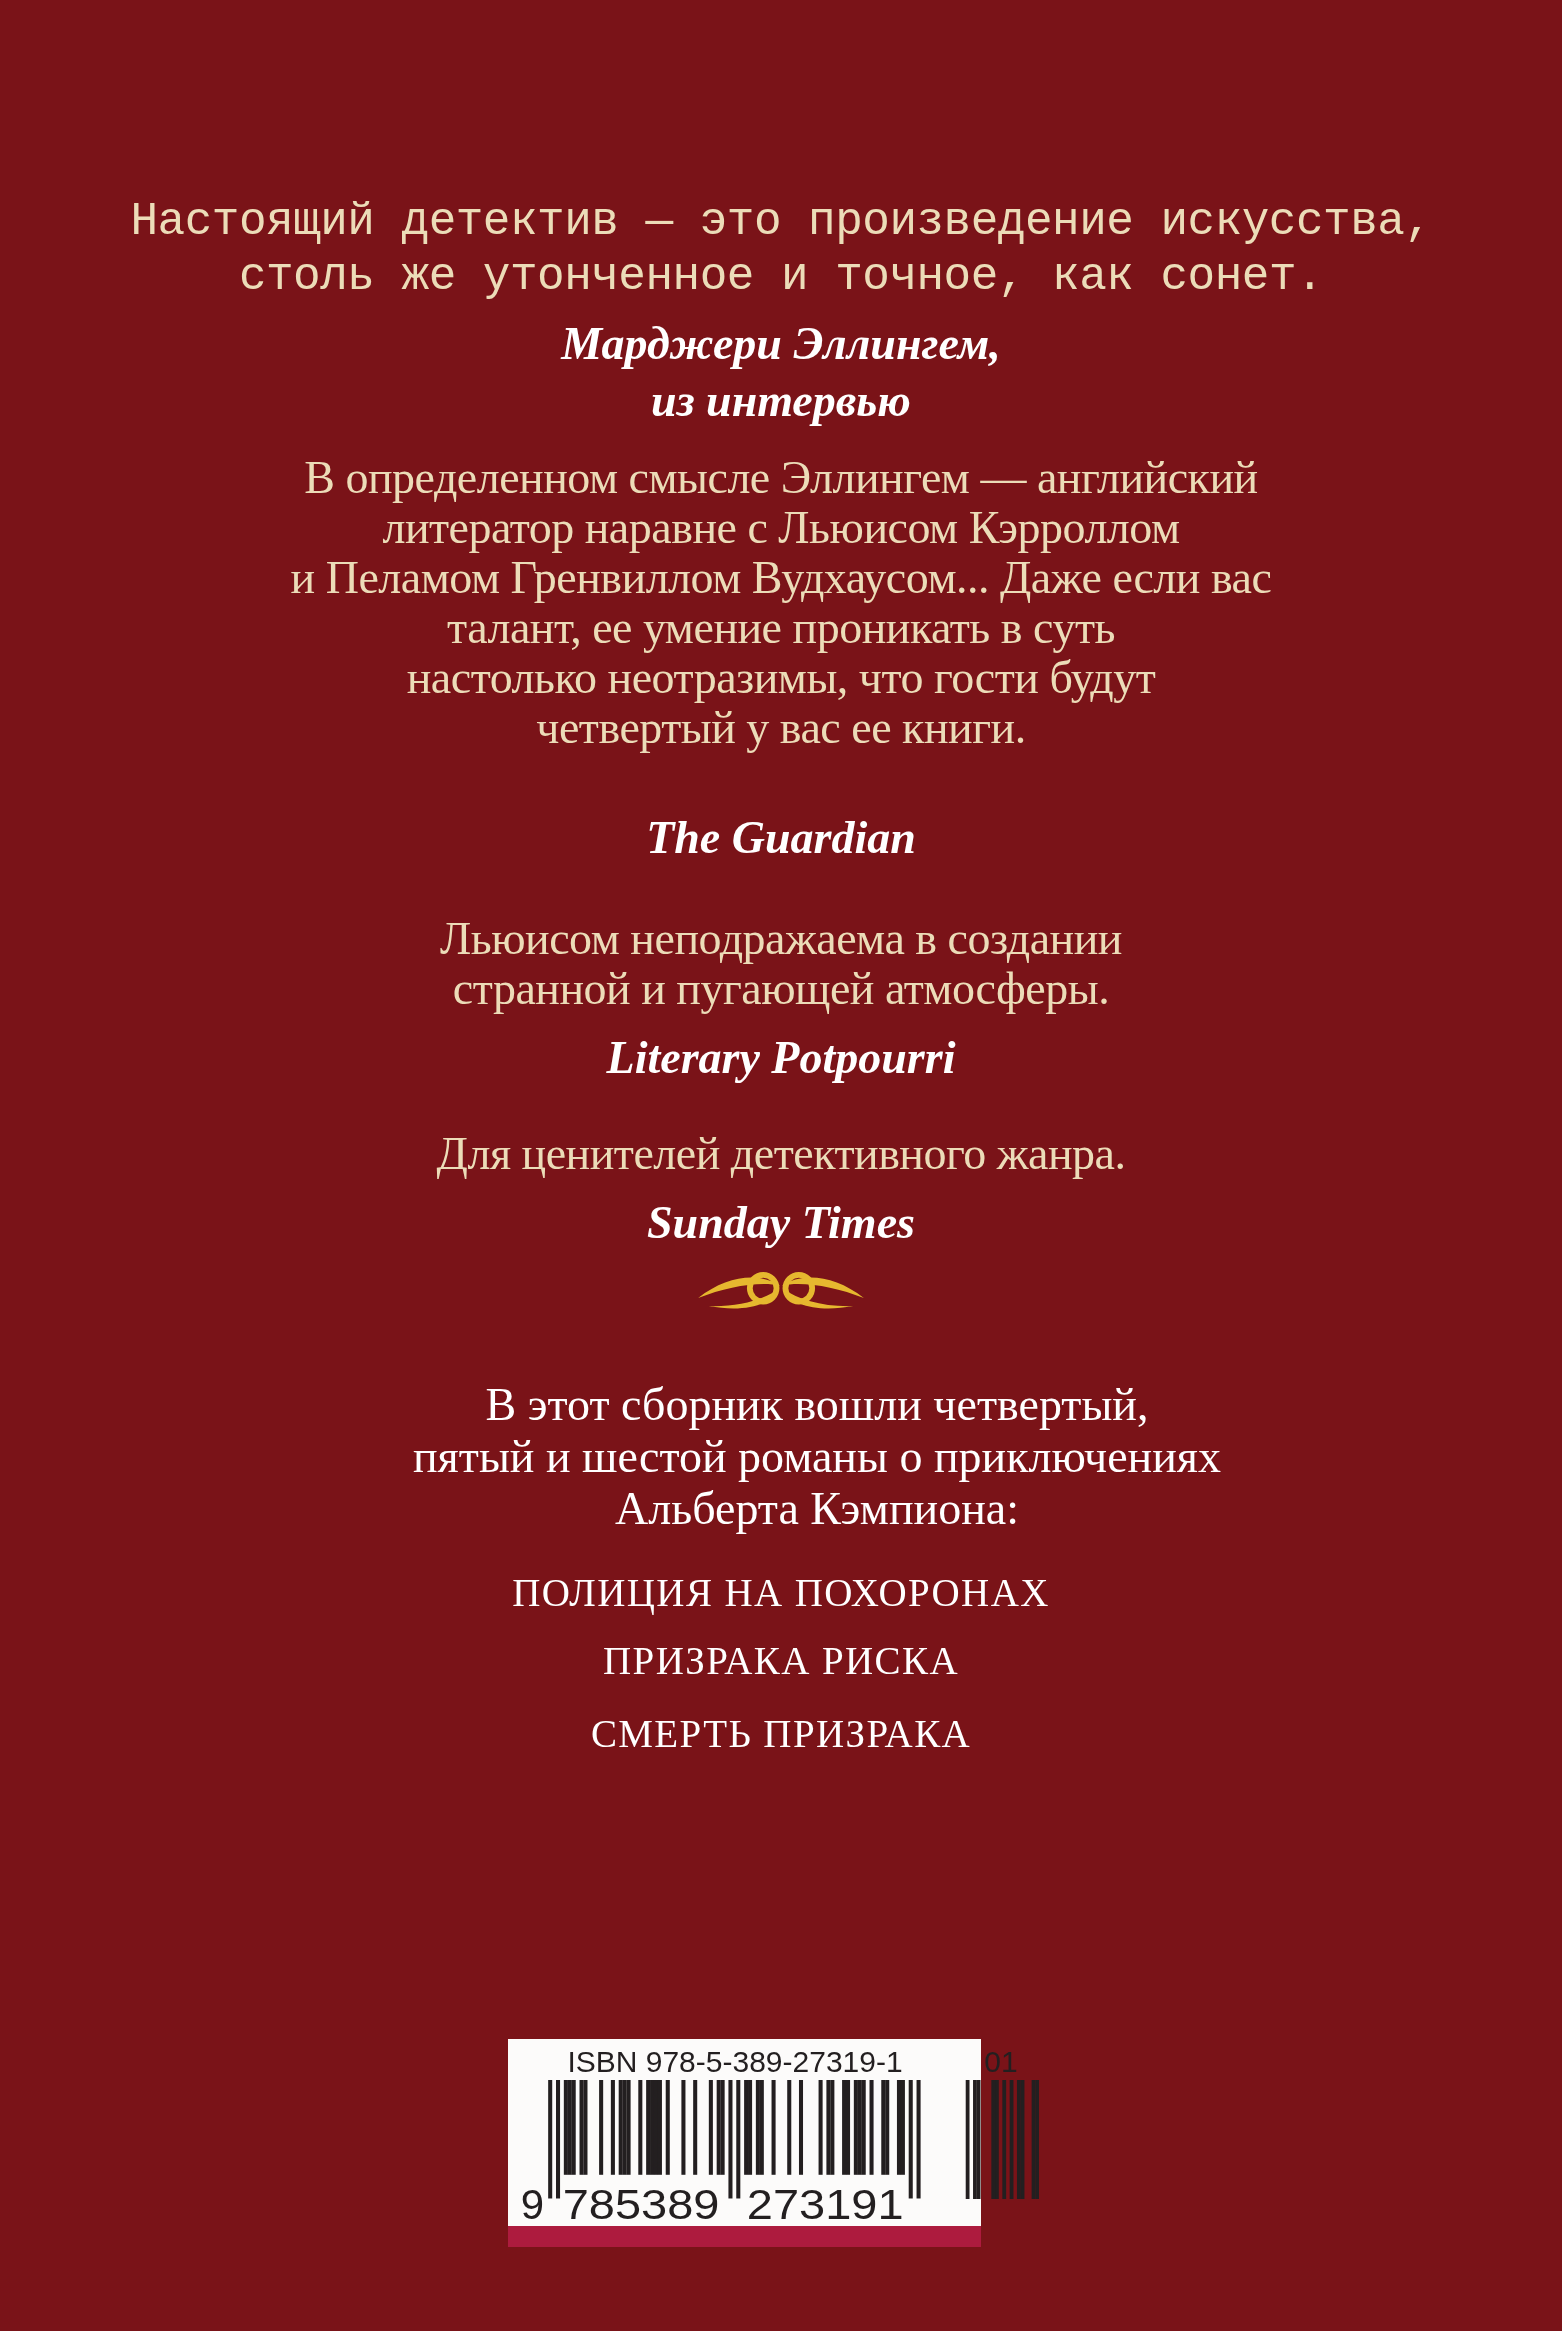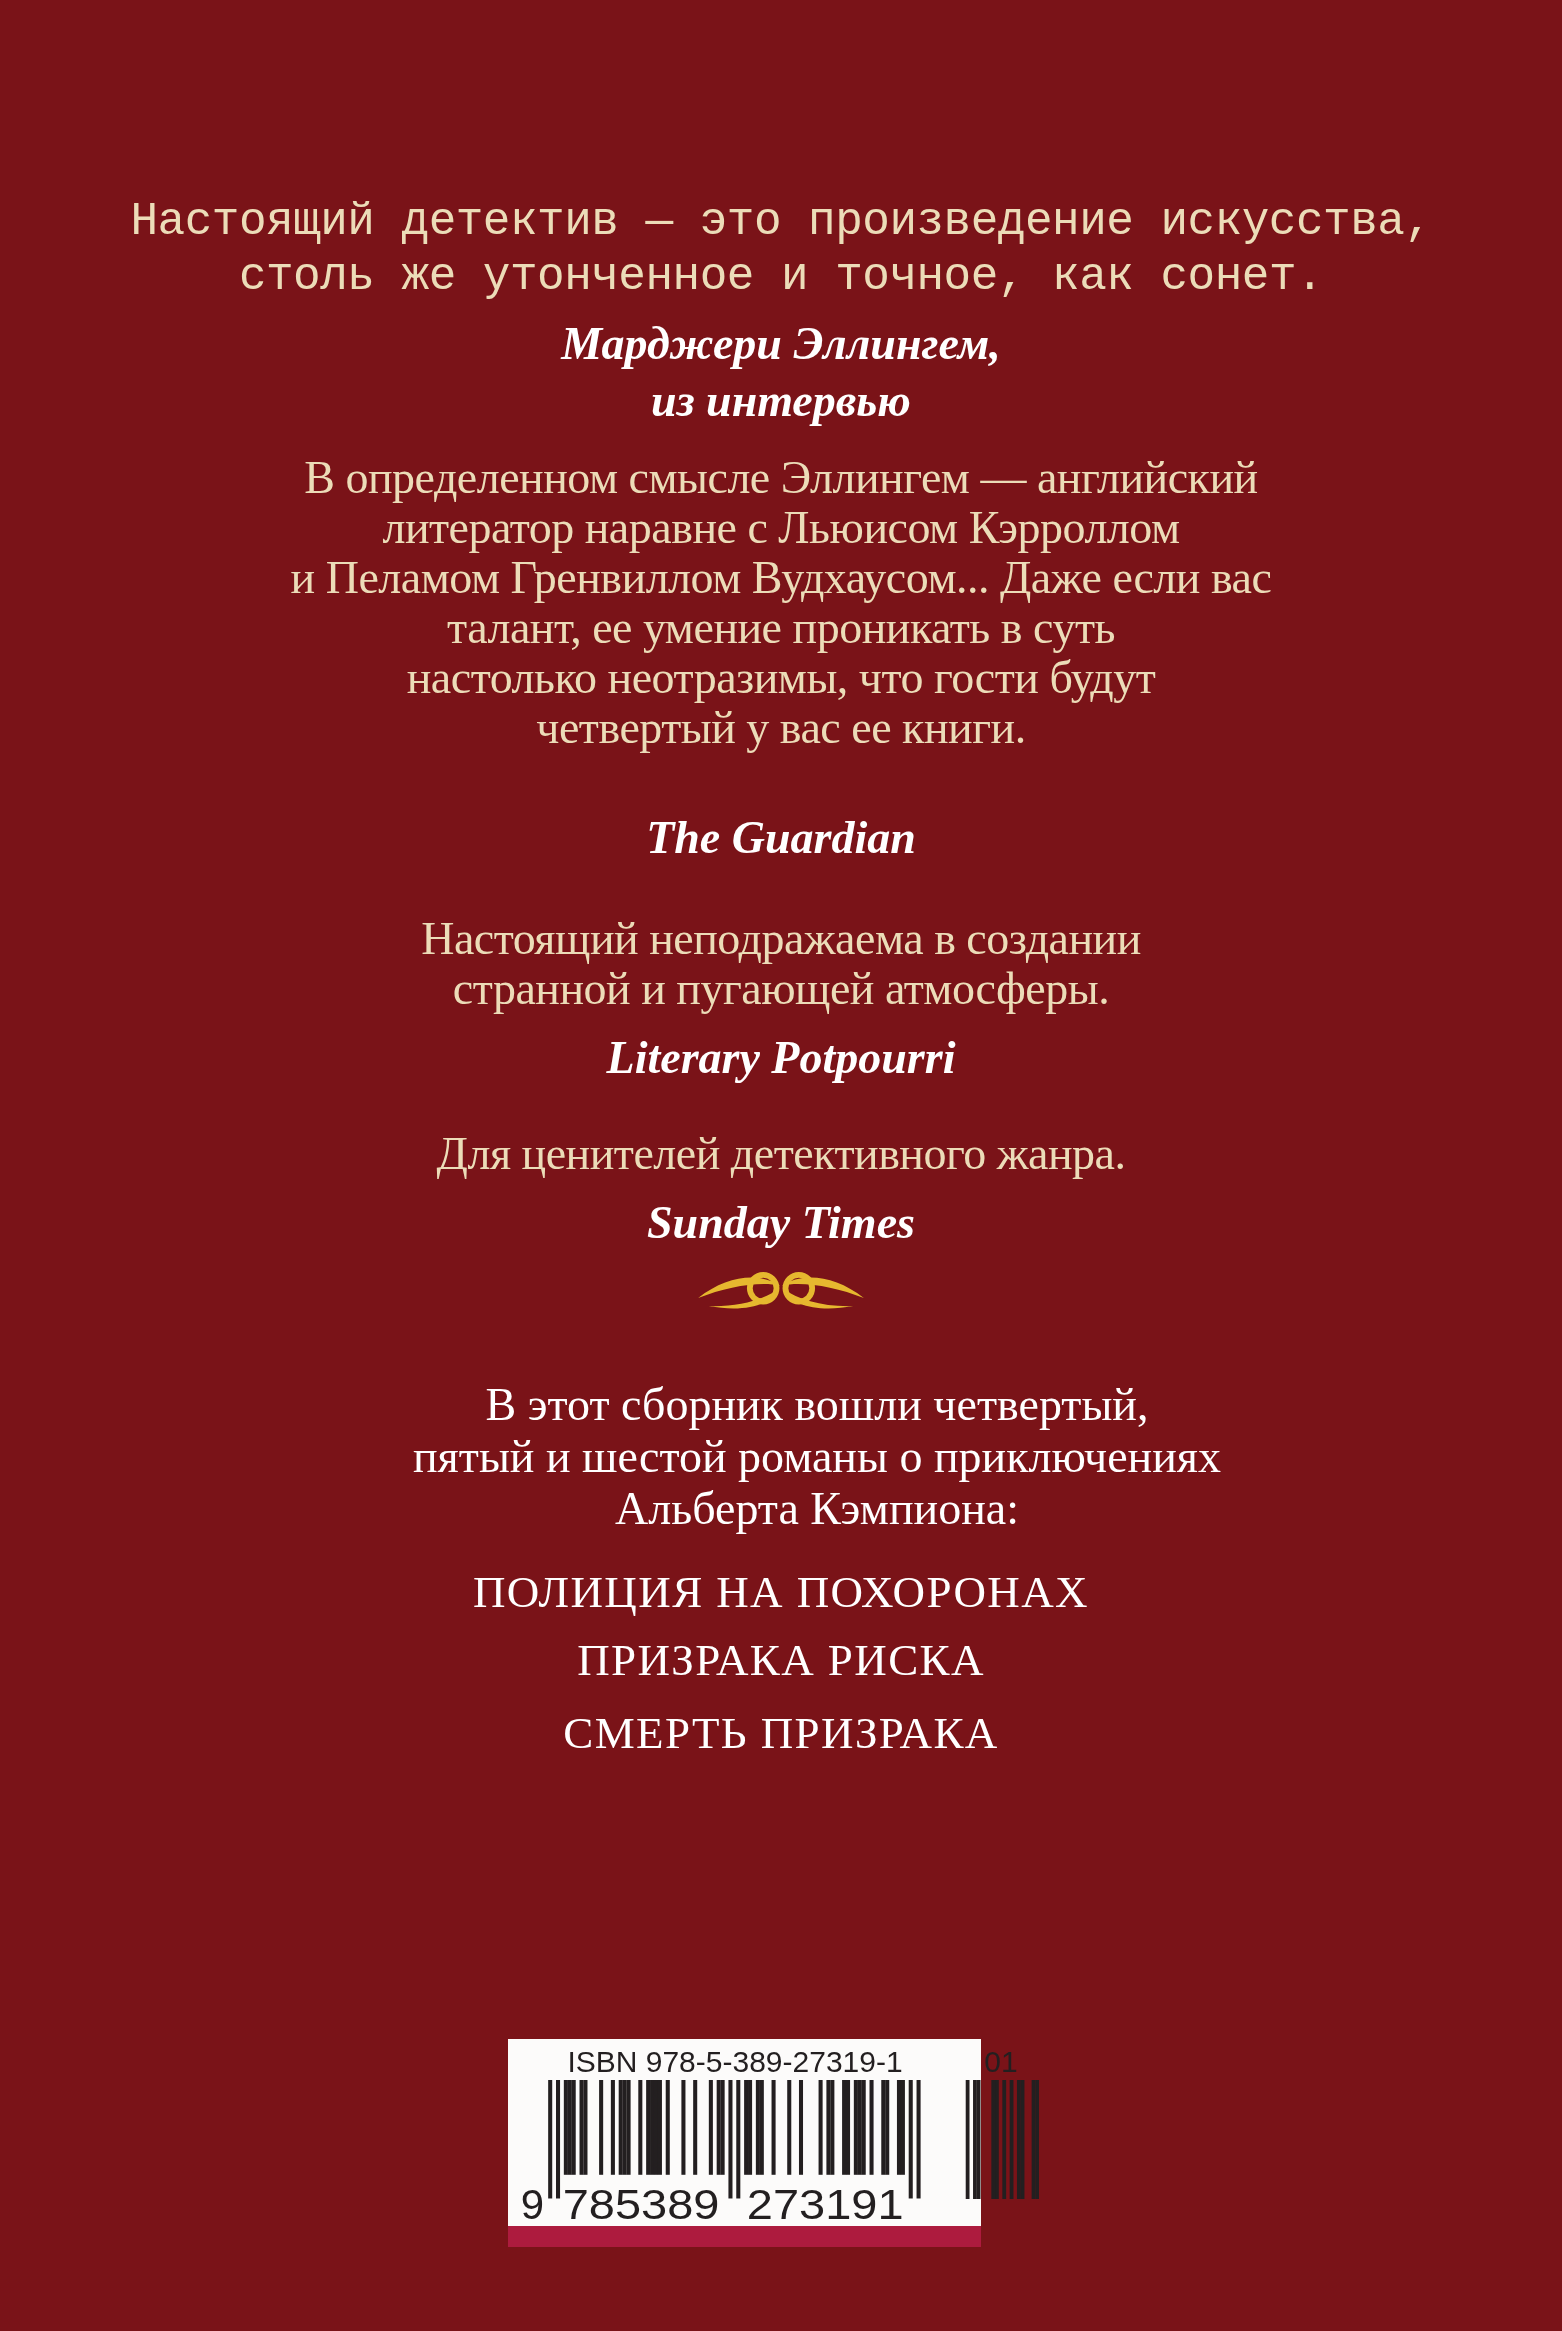--- a/index.html
+++ b/index.html
@@ -47,21 +47,21 @@
     text-align:center;line-height:0;
   }
   .intro{
     top:1379px;line-height:52px;
     color:var(--white);
     font-size:46px;
     padding-left:36px;
   }
   .title{
     color:var(--white);
-    font-size:45px;
+    font-size:39px;
     line-height:55px;
     letter-spacing:1.4px;
     text-align:center;
   }
   .t1{top:1565px;}
   .t2{top:1633px;}
   .t3{top:1706px;}
   .barcode-panel{
     position:absolute;
     left:508px;top:2039px;
@@ -90,21 +90,21 @@
 <body>
 
 <div class="cover">
 
   <div class="block quote q1"><div>Настоящий детектив — это произведение искусства,</div><div>столь же утонченное и точное, как сонет.</div></div>
   <div class="block attr a1"><div>Марджери Эллингем,</div><div>из интервью</div></div>
 
   <div class="block quote q2"><div>В определенном смысле Эллингем — английский</div><div>литератор наравне с Льюисом Кэрроллом</div><div>и Пеламом Гренвиллом Вудхаусом... Даже если вас</div><div>талант, ее умение проникать в суть</div><div>настолько неотразимы, что гости будут</div><div>четвертый у вас ее книги.</div></div>
   <div class="block attr a2"><div>The Guardian</div></div>
 
-  <div class="block quote q3"><div>Настоящий неподражаема в создании</div><div>странной и пугающей атмосферы.</div></div>
+  <div class="block quote q3"><div>Льюисом неподражаема в создании</div><div>странной и пугающей атмосферы.</div></div>
   <div class="block attr a3"><div>Literary Potpourri</div></div>
 
   <div class="block quote q4"><div>Для ценителей детективного жанра.</div></div>
   <div class="block attr a4"><div>Sunday Times</div></div>
 
   <div class="flourish">
     <svg width="170" height="49" viewBox="0 0 380 110" fill="var(--gold)">
       <g>
         <path d="M4,72 C70,20 142,14 188,44 C142,34 70,46 4,72 Z"></path>
         <path d="M28,90 C96,92 152,76 186,50 C168,92 100,104 28,90 Z"></path>

